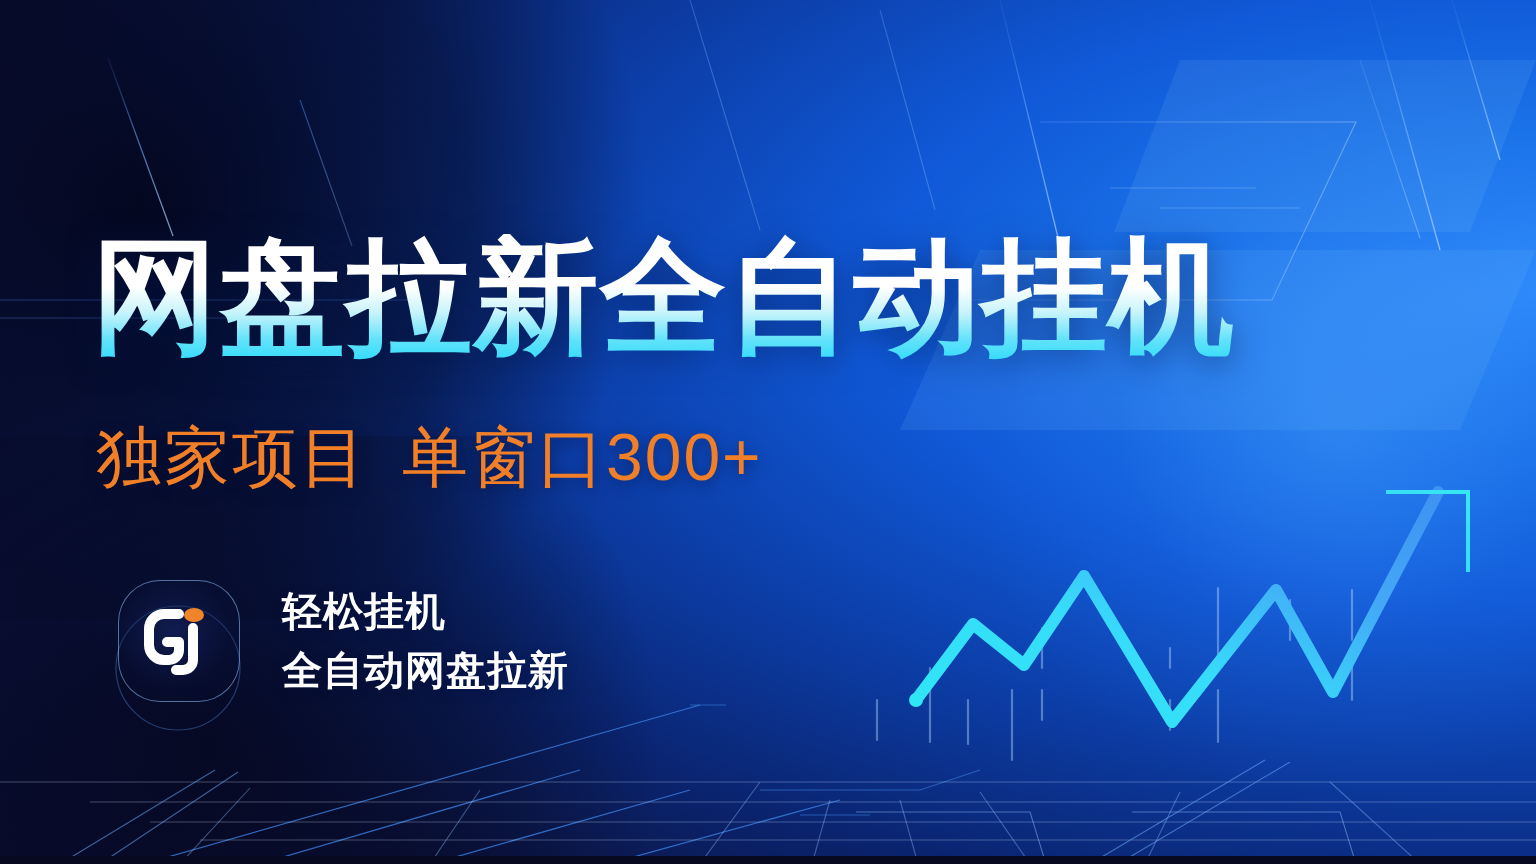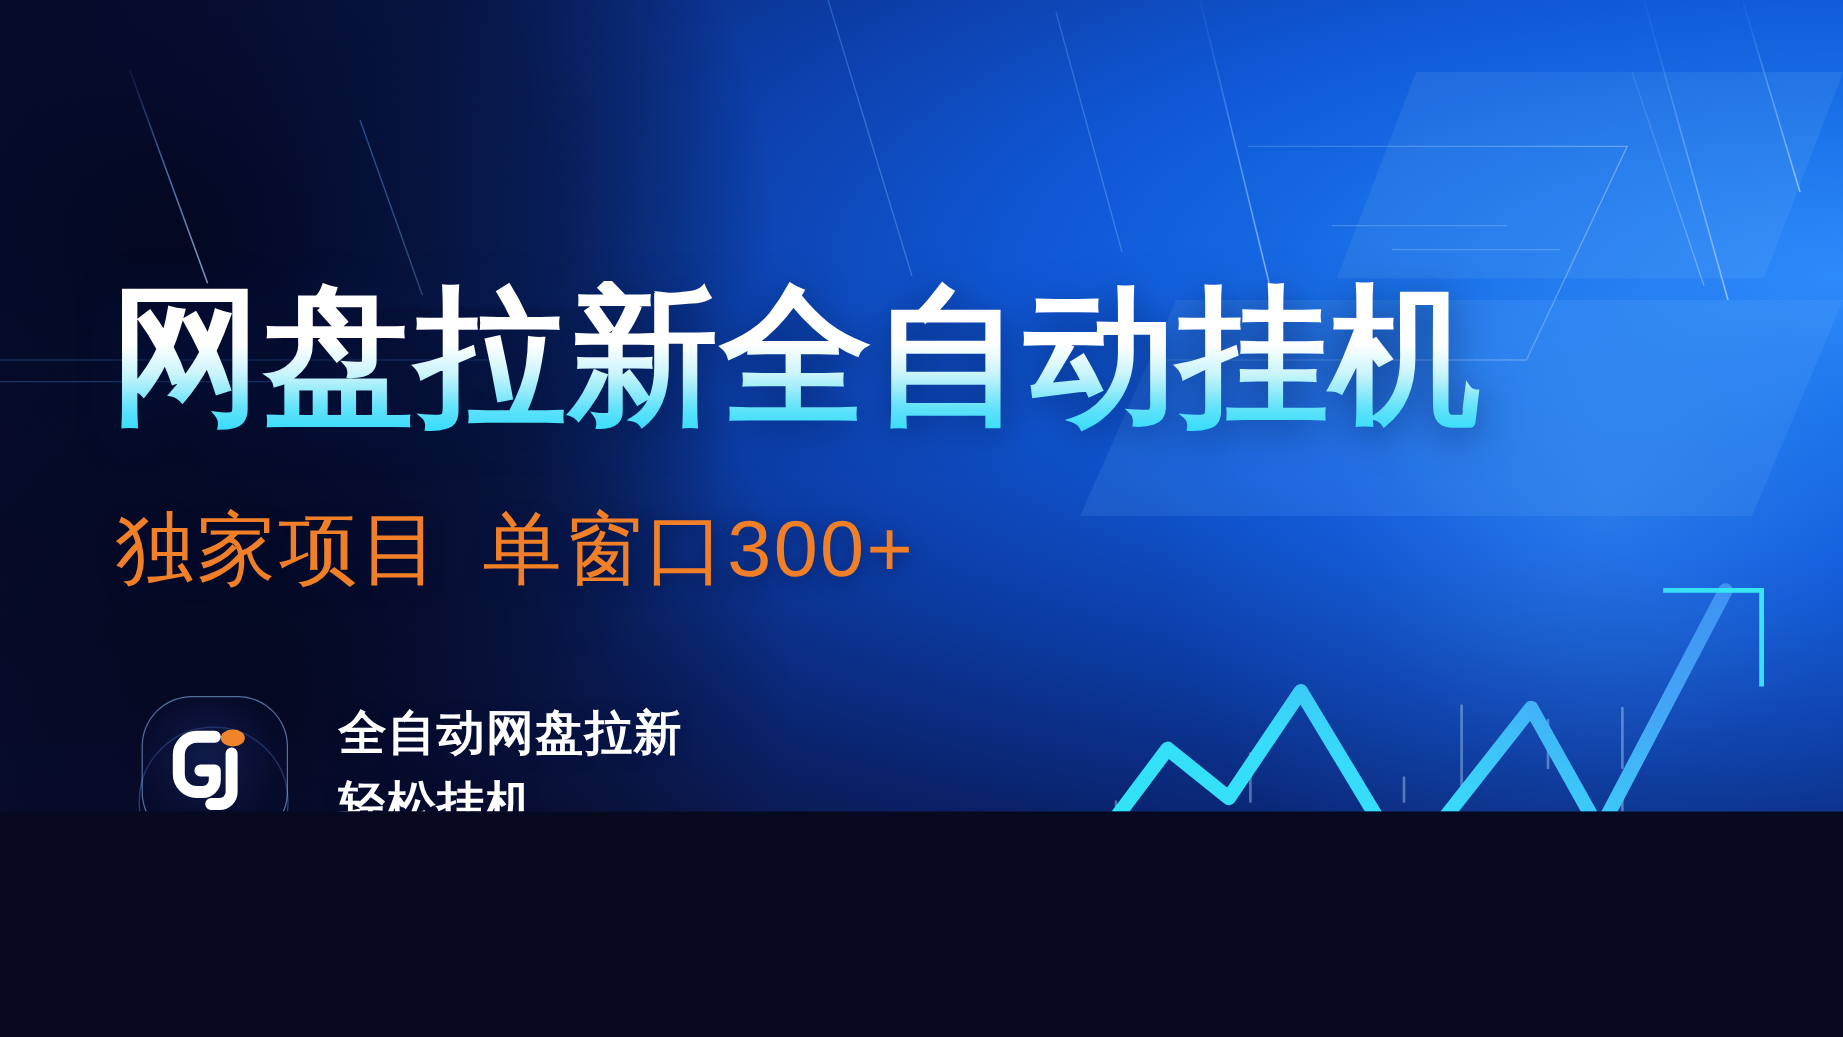--- a/index.html
+++ b/index.html
@@ -6,21 +6,21 @@
   * { margin:0; padding:0; box-sizing:border-box; }
   html, body {
     width:1536px; height:864px;
     background:#06091f;
     font-family:"Liberation Sans", "DejaVu Sans", sans-serif;
     overflow:hidden;
   }
 
   .banner {
     position:relative;
-    width:1536px; height:676px;
+    width:1536px; height:856px;
     overflow:hidden;
     background:
       radial-gradient(125% 105% at 100% 34%, #2f8dfb 0%, #1a72e8 18%, #1059d8 34%, #0c3ea8 52%, #0a2470 70%, #0c1442 85%, #0b0e33 100%),
       linear-gradient(100deg, #0b0d2e 0%, #0d1342 28%, #103a8f 55%, #1560d8 80%, #1d79ee 100%);
   }
 
   
   .glow-right {
     position:absolute; right:-180px; top:80px;
     width:760px; height:700px;
@@ -252,19 +252,19 @@
         <svg width="86" height="86" viewBox="0 0 86 86">
 
           <path d="M43,16 H28 A15,15 0 0 0 13,31 V47 A15,15 0 0 0 28,62 H33 A10,10 0 0 0 43,52 V44 H31" fill="none" stroke="#ffffff" stroke-width="10" stroke-linecap="round" stroke-linejoin="round"></path>
 
           <path d="M57,30 V62 A10,10 0 0 1 47,72 H40" fill="none" stroke="#ffffff" stroke-width="10" stroke-linecap="round" stroke-linejoin="round"></path>
 
           <ellipse cx="58" cy="17" rx="10" ry="7" fill="#f0842a"></ellipse>
         </svg>
       </div>
       <div class="logo-text">
+        <div>轻松挂机</div>
         <div>全自动网盘拉新</div>
-        <div>轻松挂机</div>
       </div>
     </div>
 
   </div>
 </div>
 
 </body></html>

